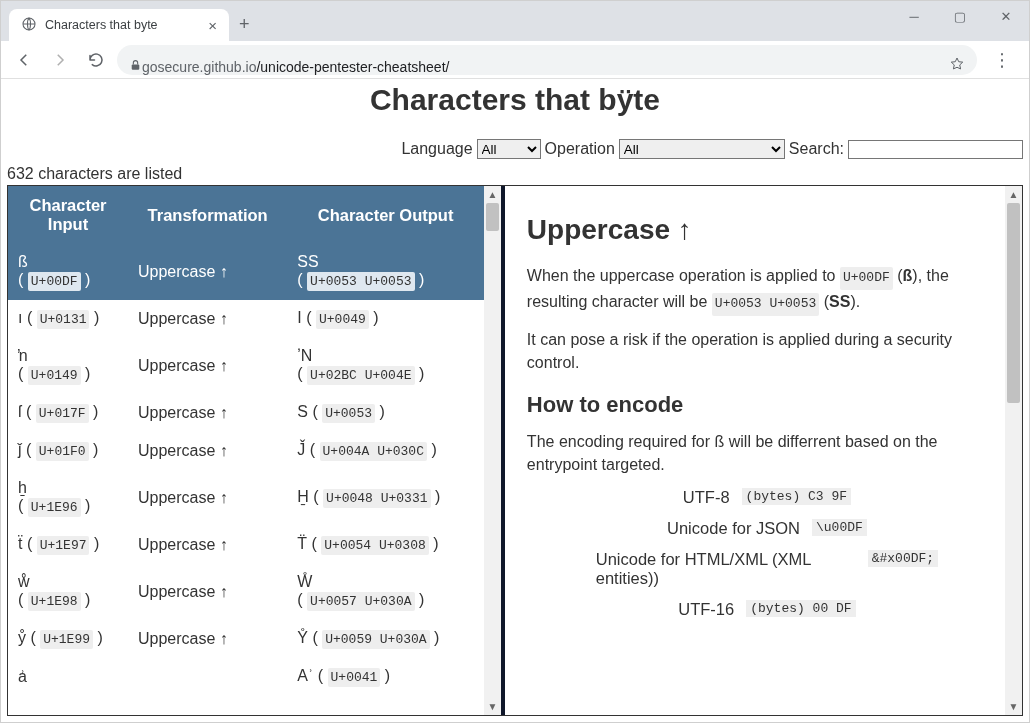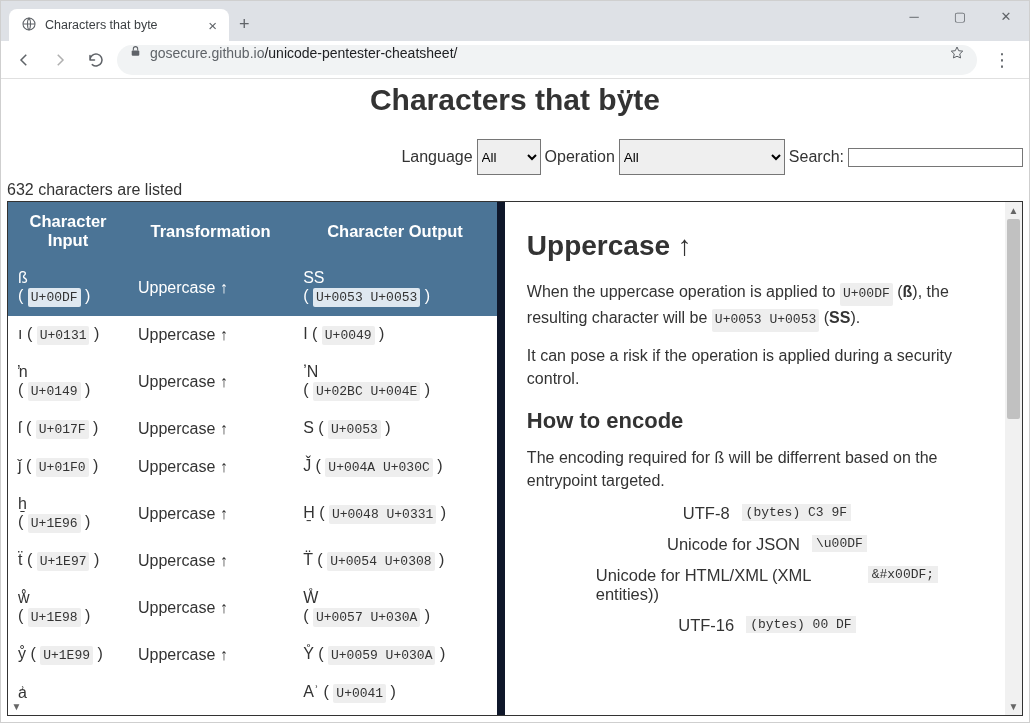--- a/index.html
+++ b/index.html
@@ -11,40 +11,40 @@
   .tab .favicon svg { width: 16px; height: 16px; }
   .tab .tab-title { flex: 1; white-space: nowrap; overflow: hidden; text-overflow: ellipsis; }
   .tab .tab-close { color: #5f6368; font-size: 15px; line-height: 1; cursor: pointer; }
   .newtab { margin-left: 10px; margin-bottom: 6px; color: #5f6368; font-size: 18px; cursor: pointer; }
   .window-controls { position: absolute; right: 0; top: 0; display: flex; height: 30px; }
   .window-controls div { width: 46px; display: flex; align-items: center; justify-content: center; color: #5f6368; font-size: 13px; }
   .addrbar { height: 38px; background: #fff; display: flex; align-items: center; padding: 0 8px; gap: 6px; border-bottom: 1px solid #e0e0e0; }
   .navbtn { width: 30px; height: 30px; display: flex; align-items: center; justify-content: center; color: #5f6368; border-radius: 50%; cursor: pointer; }
   .navbtn.disabled { color: #b0b0b0; }
   .navbtn svg { width: 18px; height: 18px; stroke: currentColor; fill: none; stroke-width: 2; }
-  .omnibox { flex: 1; height: 30px; background: #f1f3f4; border-radius: 15px; display: flex; align-items: flex-start; padding: 0 12px; gap: 8px; font-size: 14px; color: #5f6368; }
+  .omnibox { flex: 1; height: 30px; background: #f1f3f4; border-radius: 15px; display: flex; align-items: flex-end; padding: 0 12px; font-size: 14px; color: #5f6368; }
   .omnibox .lock svg { width:13px; height:13px; fill:#5f6368; }
   .omnibox .url .path { color: #202124; }
   .omnibox .star { margin-left: auto; }
   .omnibox .star svg { width:16px; height:16px; fill:none; stroke:#5f6368; stroke-width:1.5; }
   .menu { width: 38px; text-align: center; color:#5f6368; font-size:18px; cursor:pointer; }
 
   
   .page { flex:1; overflow:hidden; position:relative; background:#fff; display:flex; flex-direction:column;}
   .page-inner { flex:1; overflow:hidden; display:flex; flex-direction:column; padding: 0 0 0 0;}
   h1.pg-title { font-size: 30px; font-weight: 700; color:#333; text-align:center; margin: 4px 0 20px; position:relative;}
 
   .controls { display:flex; align-items:center; gap:4px; font-size:16px; color:#333; padding: 2px 6px; justify-content: flex-end;}
-  .controls select { font-size:13.5px; border:1px solid #767676; background:#efefef; height:36px;}
+  .controls select { font-size:13.5px; border:1px solid #767676; background:#efefef; height:20px;}
   .controls input[type=text]{ width:175px; height:19px; border:1px solid #767676;}
 
   .count { font-size:16px; color:#333; padding: 4px 6px 2px;}
 
   .split { flex:1; display:flex; gap:0; border:1px solid #333; margin: 0 6px 6px; overflow:hidden;}
-  .left-pane { width: 49%; border-right: 8px solid #0f172a; display:flex; position:relative;flex-direction:column;}
+  .left-pane { width: 49%; border-right: 4px solid #0f172a; display:flex; position:relative;}
   .right-pane { flex:1; position:relative; display:flex;}
 
   .tbl-wrap { flex:1; overflow:hidden;}
   table { width:100%; border-collapse:collapse; font-size:16px; color:#333;}
   thead th { background:#4b7496; color:#fff; font-weight:700; padding:10px 6px; text-align:center; font-size:16.5px;}
   thead th:first-child{ width:120px;}
   tbody td { padding: 9px 10px; vertical-align:middle;}
   tbody tr.selected td { background:#4b7496; color:#fff;}
   tbody tr:nth-child(even):not(.selected) td { background:#fff;}
   tbody tr:nth-child(odd):not(.selected) td { background:#fff;}

